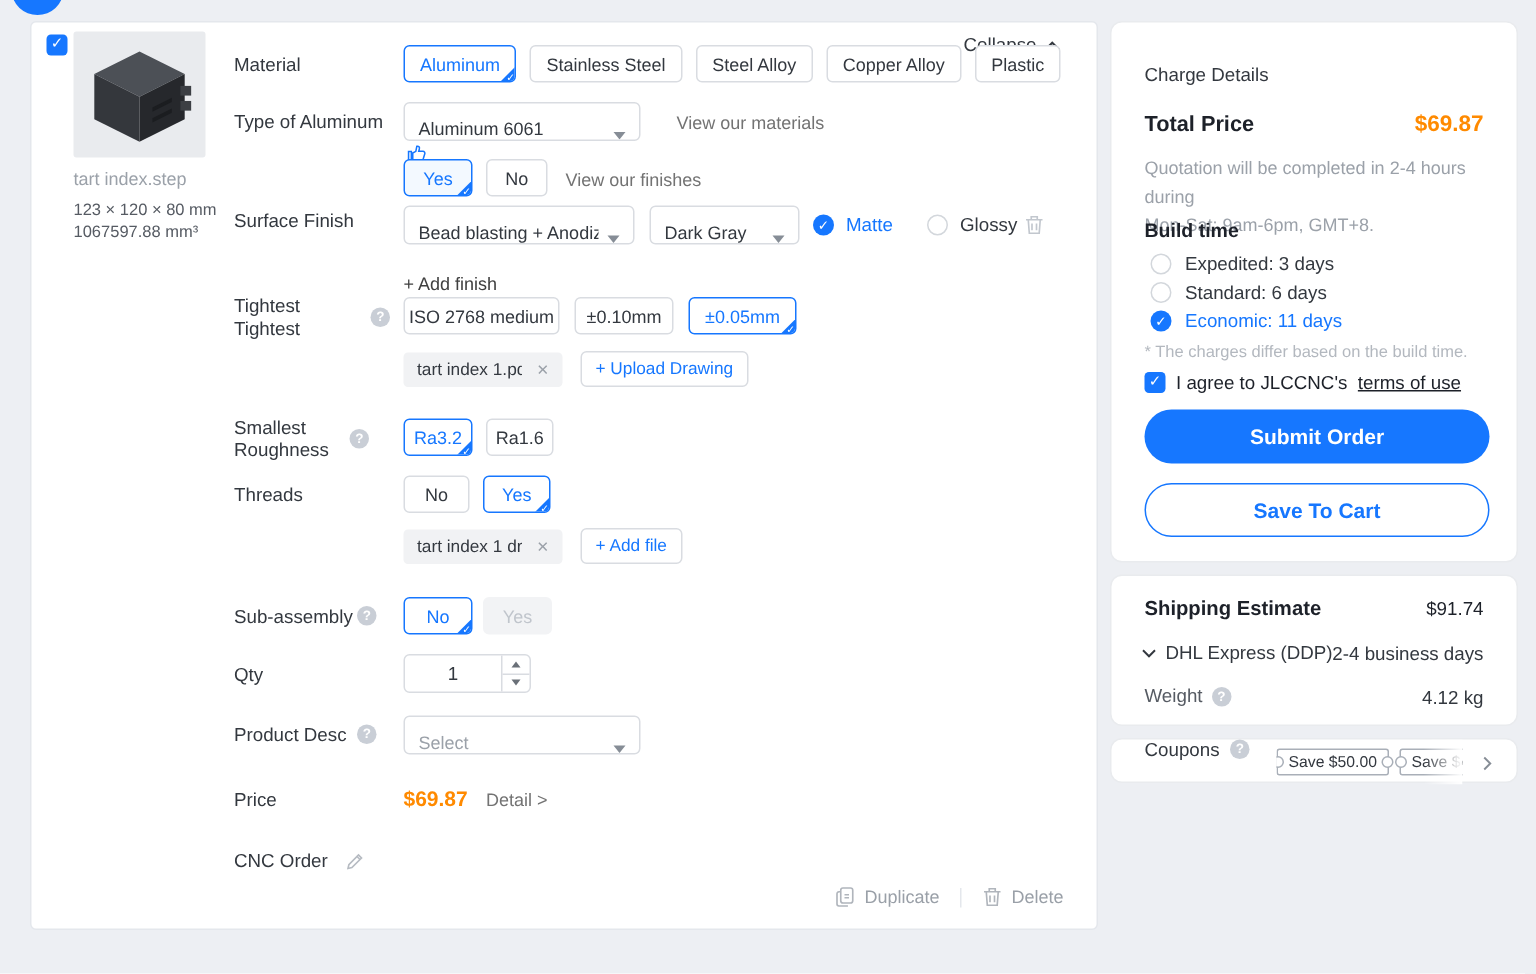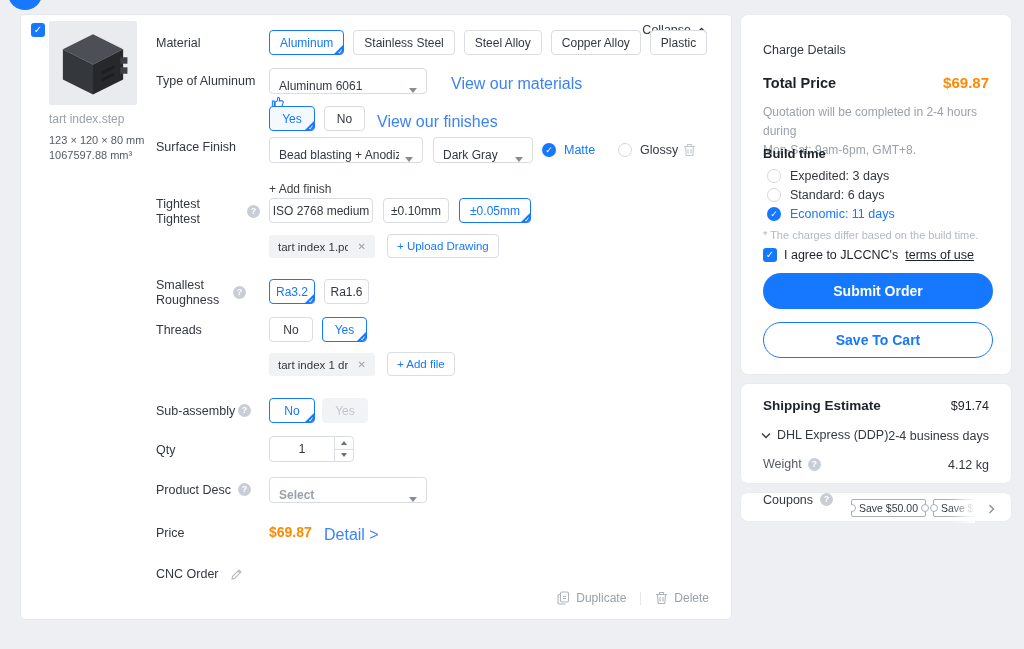--- a/index.html
+++ b/index.html
@@ -6,21 +6,21 @@
   html,body { width:1024px; height:649px; overflow:hidden; }
   body { font-family:"Liberation Sans", sans-serif; background:#edeff3; position:relative; color:#33383f; }
   .abs { position:absolute; }
 
   
   #main-panel { left:20px; top:14px; width:712px; height:606px; background:#fff; border:1px solid #e4e7ec; border-radius:4px; }
 
   .lbl { font-size:12.5px; color:#33383f; line-height:15px; }
   .muted { color:#9ba1a9; }
   .link { color:#404040; font-size:12px; cursor:pointer; }
-  .glink { color:#3b82f6; font-size:16px; cursor:pointer; }
+  .glink { color:#737373; font-size:12px; cursor:pointer; }
 
   .btn { height:25px; border:1px solid #d9dce1; border-radius:4px; background:#fff; font-size:12px; color:#33383f;
          display:inline-flex; align-items:center; justify-content:center; padding:0 10px; cursor:pointer; white-space:nowrap; }
   .btn.sel { border-color:#1677ff; color:#1677ff; overflow:hidden; position:relative; }
   .fold { position:absolute; right:-1px; bottom:-1px; width:0; height:0; border-left:11px solid transparent; border-bottom:11px solid #1677ff; }
   .fold-check { position:absolute; right:0; bottom:-2px; color:#fff; font-size:7px; }
   .btn.disabled { background:#f2f3f5; color:#c0c5cc; border-color:#f2f3f5; cursor:default; }
 
   .dd { border:1px solid #d9dce1; border-radius:4px; background:#fff; display:flex; align-items:flex-end; justify-content:space-between;
         padding:0 9px; font-size:12px; color:#33383f; height:26px; cursor:pointer; overflow:hidden; white-space:nowrap; }
@@ -224,21 +224,21 @@
           <span class="tri-up"></span>
         </div>
       <div>
           <span class="tri-dn"></span>
         </div>
     </div>
   </div>
 
   <div class="lbl abs" style="left:135px; top:468px;">Product Desc</div>
   <span class="help abs" style="left:217px; top:468px;">?</span>
-  <div class="dd abs" style="left:248px; top:462px; width:158px;font-weight:bold;">
+  <div class="dd abs" style="left:248px; top:462px; width:158px;">
     <span class="muted">Select</span>
     <span class="caret"></span>
   </div>
 
   <div class="lbl abs" style="left:135px; top:511px;">Price</div>
   <div class="abs orange" style="left:248px; top:509px; font-size:14px;">$69.87</div>
   <div class="glink abs" style="left:303px; top:511px;">Detail &gt;</div>
 
   <div class="lbl abs" style="left:135px; top:552px;">CNC Order</div>
   <svg class="abs" style="left:209px; top:553px;" width="13" height="13" viewBox="0 0 13 13">

